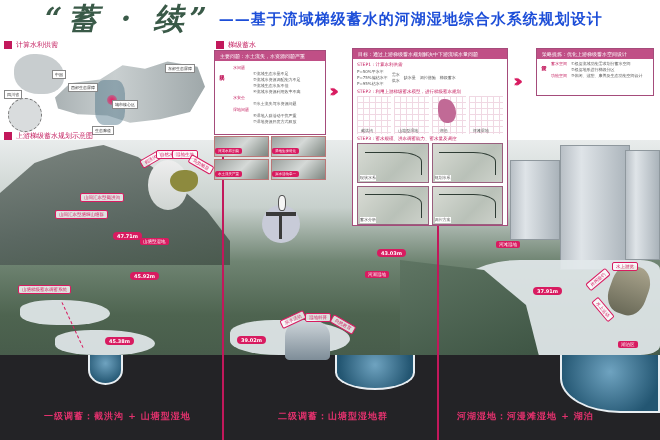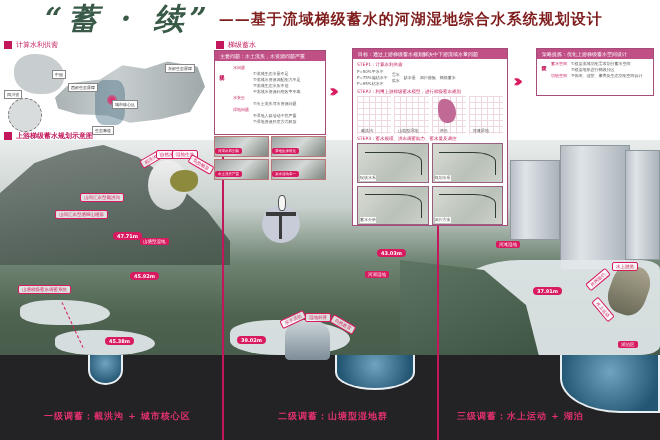--- a/index.html
+++ b/index.html
@@ -1,20 +1,20 @@
 <!DOCTYPE html>
 <html><head>
 <meta charset="utf-8">
 <style>
   * { box-sizing: border-box; margin: 0; padding: 0; }
   body { width: 660px; height: 440px; overflow: hidden; background: #fff; font-family: "DejaVu Sans", sans-serif; position: relative; }
   .abs { position: absolute; }
   .title { left: 45px; top: 2px; height: 34px; display: flex; align-items: center; color: #3f5c4e; font-family: "DejaVu Serif", serif; }
   .title .big { font-size: 30px; font-weight: bold; font-style: italic; letter-spacing: 6px; color: #3a5a48; }
-  .title .sub { font-size: 15px; font-weight: bold; color: #7f1d1d; margin-left: 6px; letter-spacing: 1px; }
+  .title .sub { font-size: 15px; font-weight: bold; color: #1d4ed8; margin-left: 6px; letter-spacing: 1px; }
   .sec-head { display: flex; align-items: center; gap: 4px; font-size: 7px; color: #c2185b; }
   .sec-head .sq { width: 8px; height: 8px; background: #c2185b; display: inline-block; }
   .map-area { left: 0; top: 50px; width: 208px; height: 85px; }
   .map-china { left: 14px; top: 4px; width: 50px; height: 40px; background: #c8cdcf; border-radius: 40% 55% 40% 50%; }
   .map-circle { left: 8px; top: 48px; width: 34px; height: 34px; border: 1px dashed #777; border-radius: 50%; background: #d9dcdd; }
   .map-region { left: 55px; top: 8px; width: 150px; height: 72px; background: linear-gradient(90deg,#aab2b4,#c9cfd0 40%,#9fa8aa); clip-path: polygon(0 55%,10% 35%,30% 30%,45% 10%,60% 15%,75% 5%,95% 12%,100% 40%,90% 75%,70% 85%,50% 90%,35% 80%,15% 78%,2% 70%); }
   .map-label { font-size: 4px; background: #fff; color: #333; padding: 1px 2px; border: 1px solid #888; }
   .scene { left: 0; top: 140px; width: 660px; height: 270px; background: linear-gradient(180deg,#e9ecec 0%,#c7d0cc 25%,#6f8472 45%,#4e6450 65%,#3f5244 100%); }
   .mountain { left: 0; top: 145px; width: 230px; height: 120px; background: linear-gradient(170deg,#7b847f,#5b6862 60%,#4a5a4e); clip-path: polygon(0 40%,15% 15%,30% 5%,45% 0,60% 10%,75% 30%,90% 55%,100% 80%,100% 100%,0 100%); }
   .water { background: rgba(226,232,234,0.92); border-radius: 40% 60% 50% 45%; }
@@ -62,21 +62,21 @@
   <div class="abs" style="left:95px;top:30px;width:30px;height:45px;background:rgba(70,110,130,0.45);border-radius:30%;"></div>
   <div class="abs" style="left:107px;top:45px;width:10px;height:10px;border-radius:50%;background:radial-gradient(#e91e63,rgba(233,30,99,0.2));"></div>
   <span class="abs map-label" style="left:52px;top:20px;">中国</span>
   <span class="abs map-label" style="left:4px;top:40px;">四川省</span>
   <span class="abs map-label" style="left:68px;top:33px;">西部生态屏障</span>
   <span class="abs map-label" style="left:165px;top:14px;">东部生态屏障</span>
   <span class="abs map-label" style="left:112px;top:50px;">城市核心区</span>
   <span class="abs map-label" style="left:92px;top:76px;">生态廊道</span>
 </div>
 
-<div class="abs sec-head" style="left:4px;top:131px;font-size:7px;font-weight:bold;">
+<div class="abs sec-head" style="left:4px;top:131px;font-size:7px;">
   <span class="sq"></span>
   <span>上游梯级蓄水规划示意图</span>
 </div>
 
 <div class="abs scene"></div>
 <div class="abs mountain"></div>
 
 <div class="abs building" style="left:560px;top:145px;width:70px;height:125px;"></div>
 <div class="abs building" style="left:510px;top:160px;width:50px;height:80px;"></div>
 <div class="abs building" style="left:625px;top:150px;width:35px;height:110px;"></div>
@@ -88,23 +88,23 @@
 <div class="abs" style="left:400px;top:260px;width:140px;height:100px;background:linear-gradient(160deg,#5f7563,#3d5443);clip-path:polygon(0 0,60% 10%,90% 45%,100% 100%,0 100%);"></div>
 
 <div class="abs ground"></div>
 <div class="abs bowl" style="left:88px;top:355px;width:35px;height:30px;border-radius:0 0 50% 50%;"></div>
 <div class="abs bowl" style="left:335px;top:355px;width:80px;height:35px;border-radius:0 0 50% 50%;"></div>
 <div class="abs bowl" style="left:560px;top:355px;width:100px;height:58px;border-radius:0 0 0 60%;"></div>
 
 <div class="abs divider" style="left:222px;top:150px;height:290px;"></div>
 <div class="abs divider" style="left:437px;top:150px;height:290px;"></div>
 
-<div class="abs level-label" style="left:44px;top:410px;">一级调蓄：截洪沟 + 城市核心区</div>
+<div class="abs level-label" style="left:44px;top:410px;">一级调蓄：截洪沟 + 山塘型湿地</div>
 <div class="abs level-label" style="left:278px;top:410px;">二级调蓄：山塘型湿地群</div>
-<div class="abs level-label" style="left:457px;top:410px;">三级调蓄：水上运动 + 湖泊</div>
+<div class="abs level-label" style="left:457px;top:410px;">河湖湿地：河漫滩湿地 + 湖泊</div>
 
 <div class="abs bird-ring" style="left:148px;top:160px;width:40px;height:50px;background:linear-gradient(#eee,#cfd5d2);"></div>
 <div class="abs" style="left:170px;top:170px;width:28px;height:22px;background:#8d8a3e;border-radius:50% 40% 50% 50%;"></div>
 <span class="abs tag outline" style="left:140px;top:155px;transform:rotate(-30deg);">截洪沟</span>
 <span class="abs tag outline" style="left:156px;top:150px;">自然水系</span>
 <span class="abs tag outline" style="left:172px;top:150px;">湿地生境</span>
 <span class="abs tag outline" style="left:188px;top:160px;transform:rotate(30deg);">鸟类栖息</span>
 
 <span class="abs tag outline" style="left:80px;top:193px;">山间汇水型截洪沟</span>
 <span class="abs tag outline" style="left:55px;top:210px;">山间汇水型塘堰山塘群</span>

